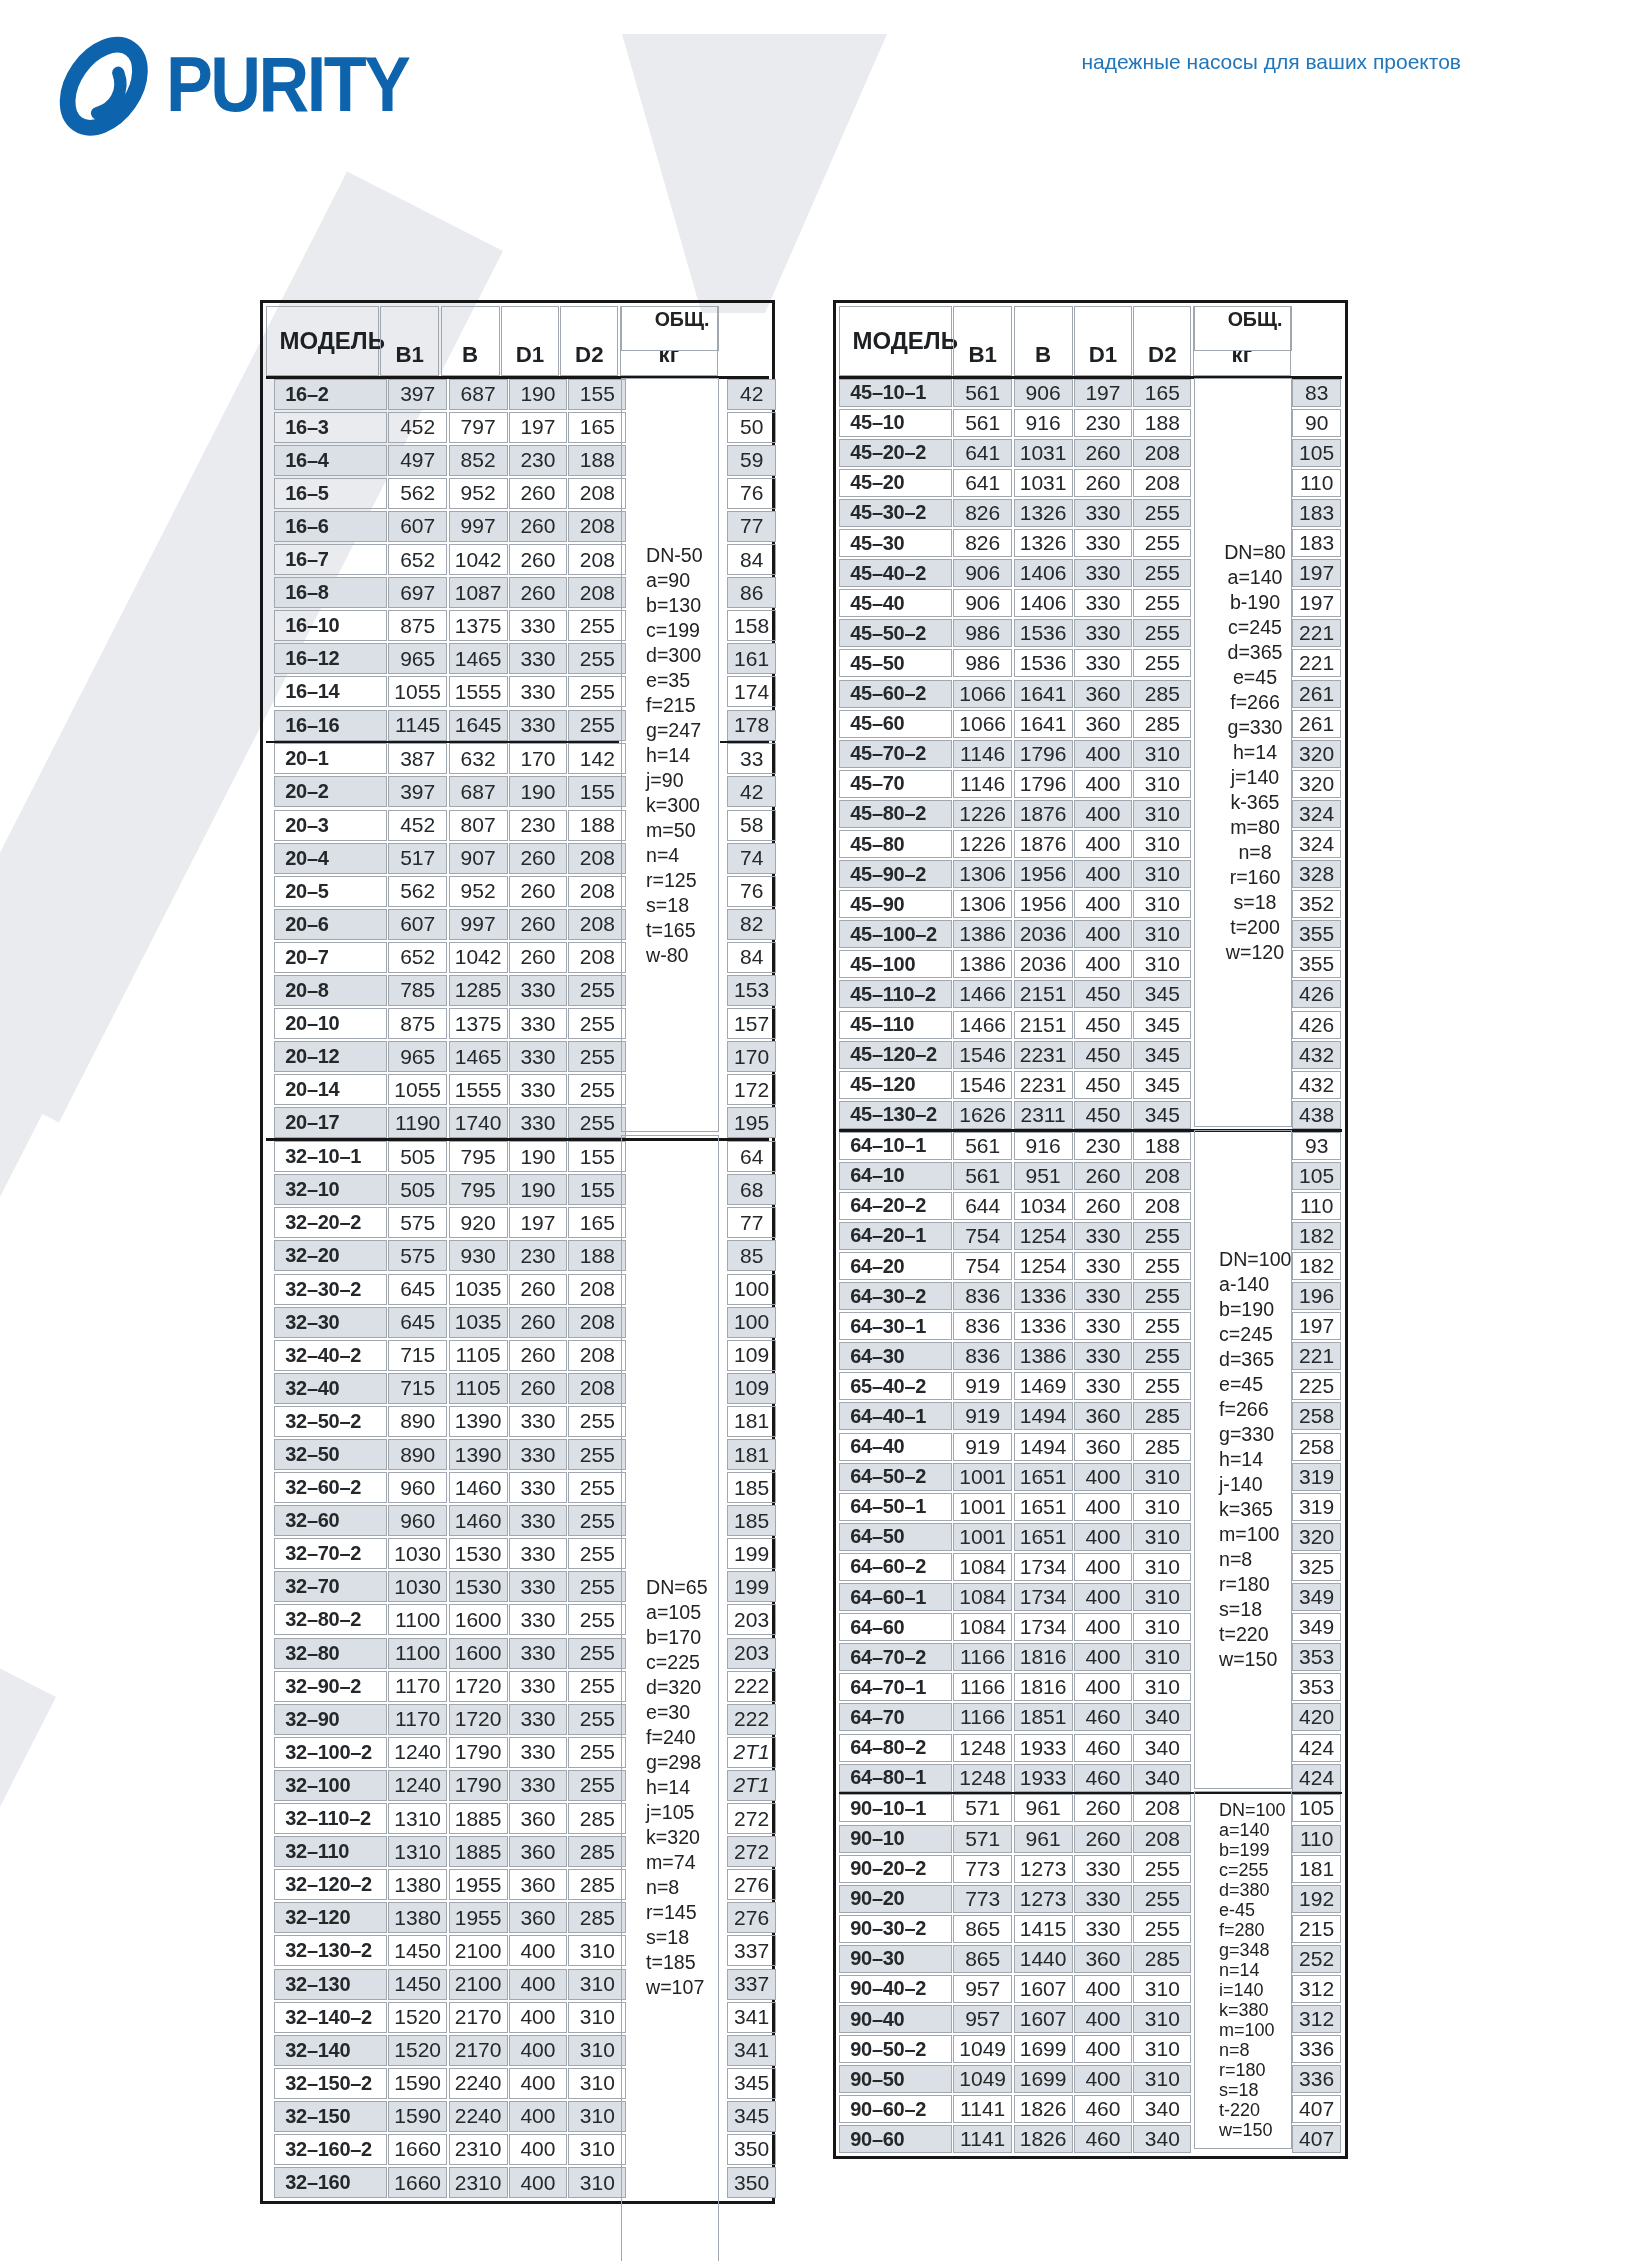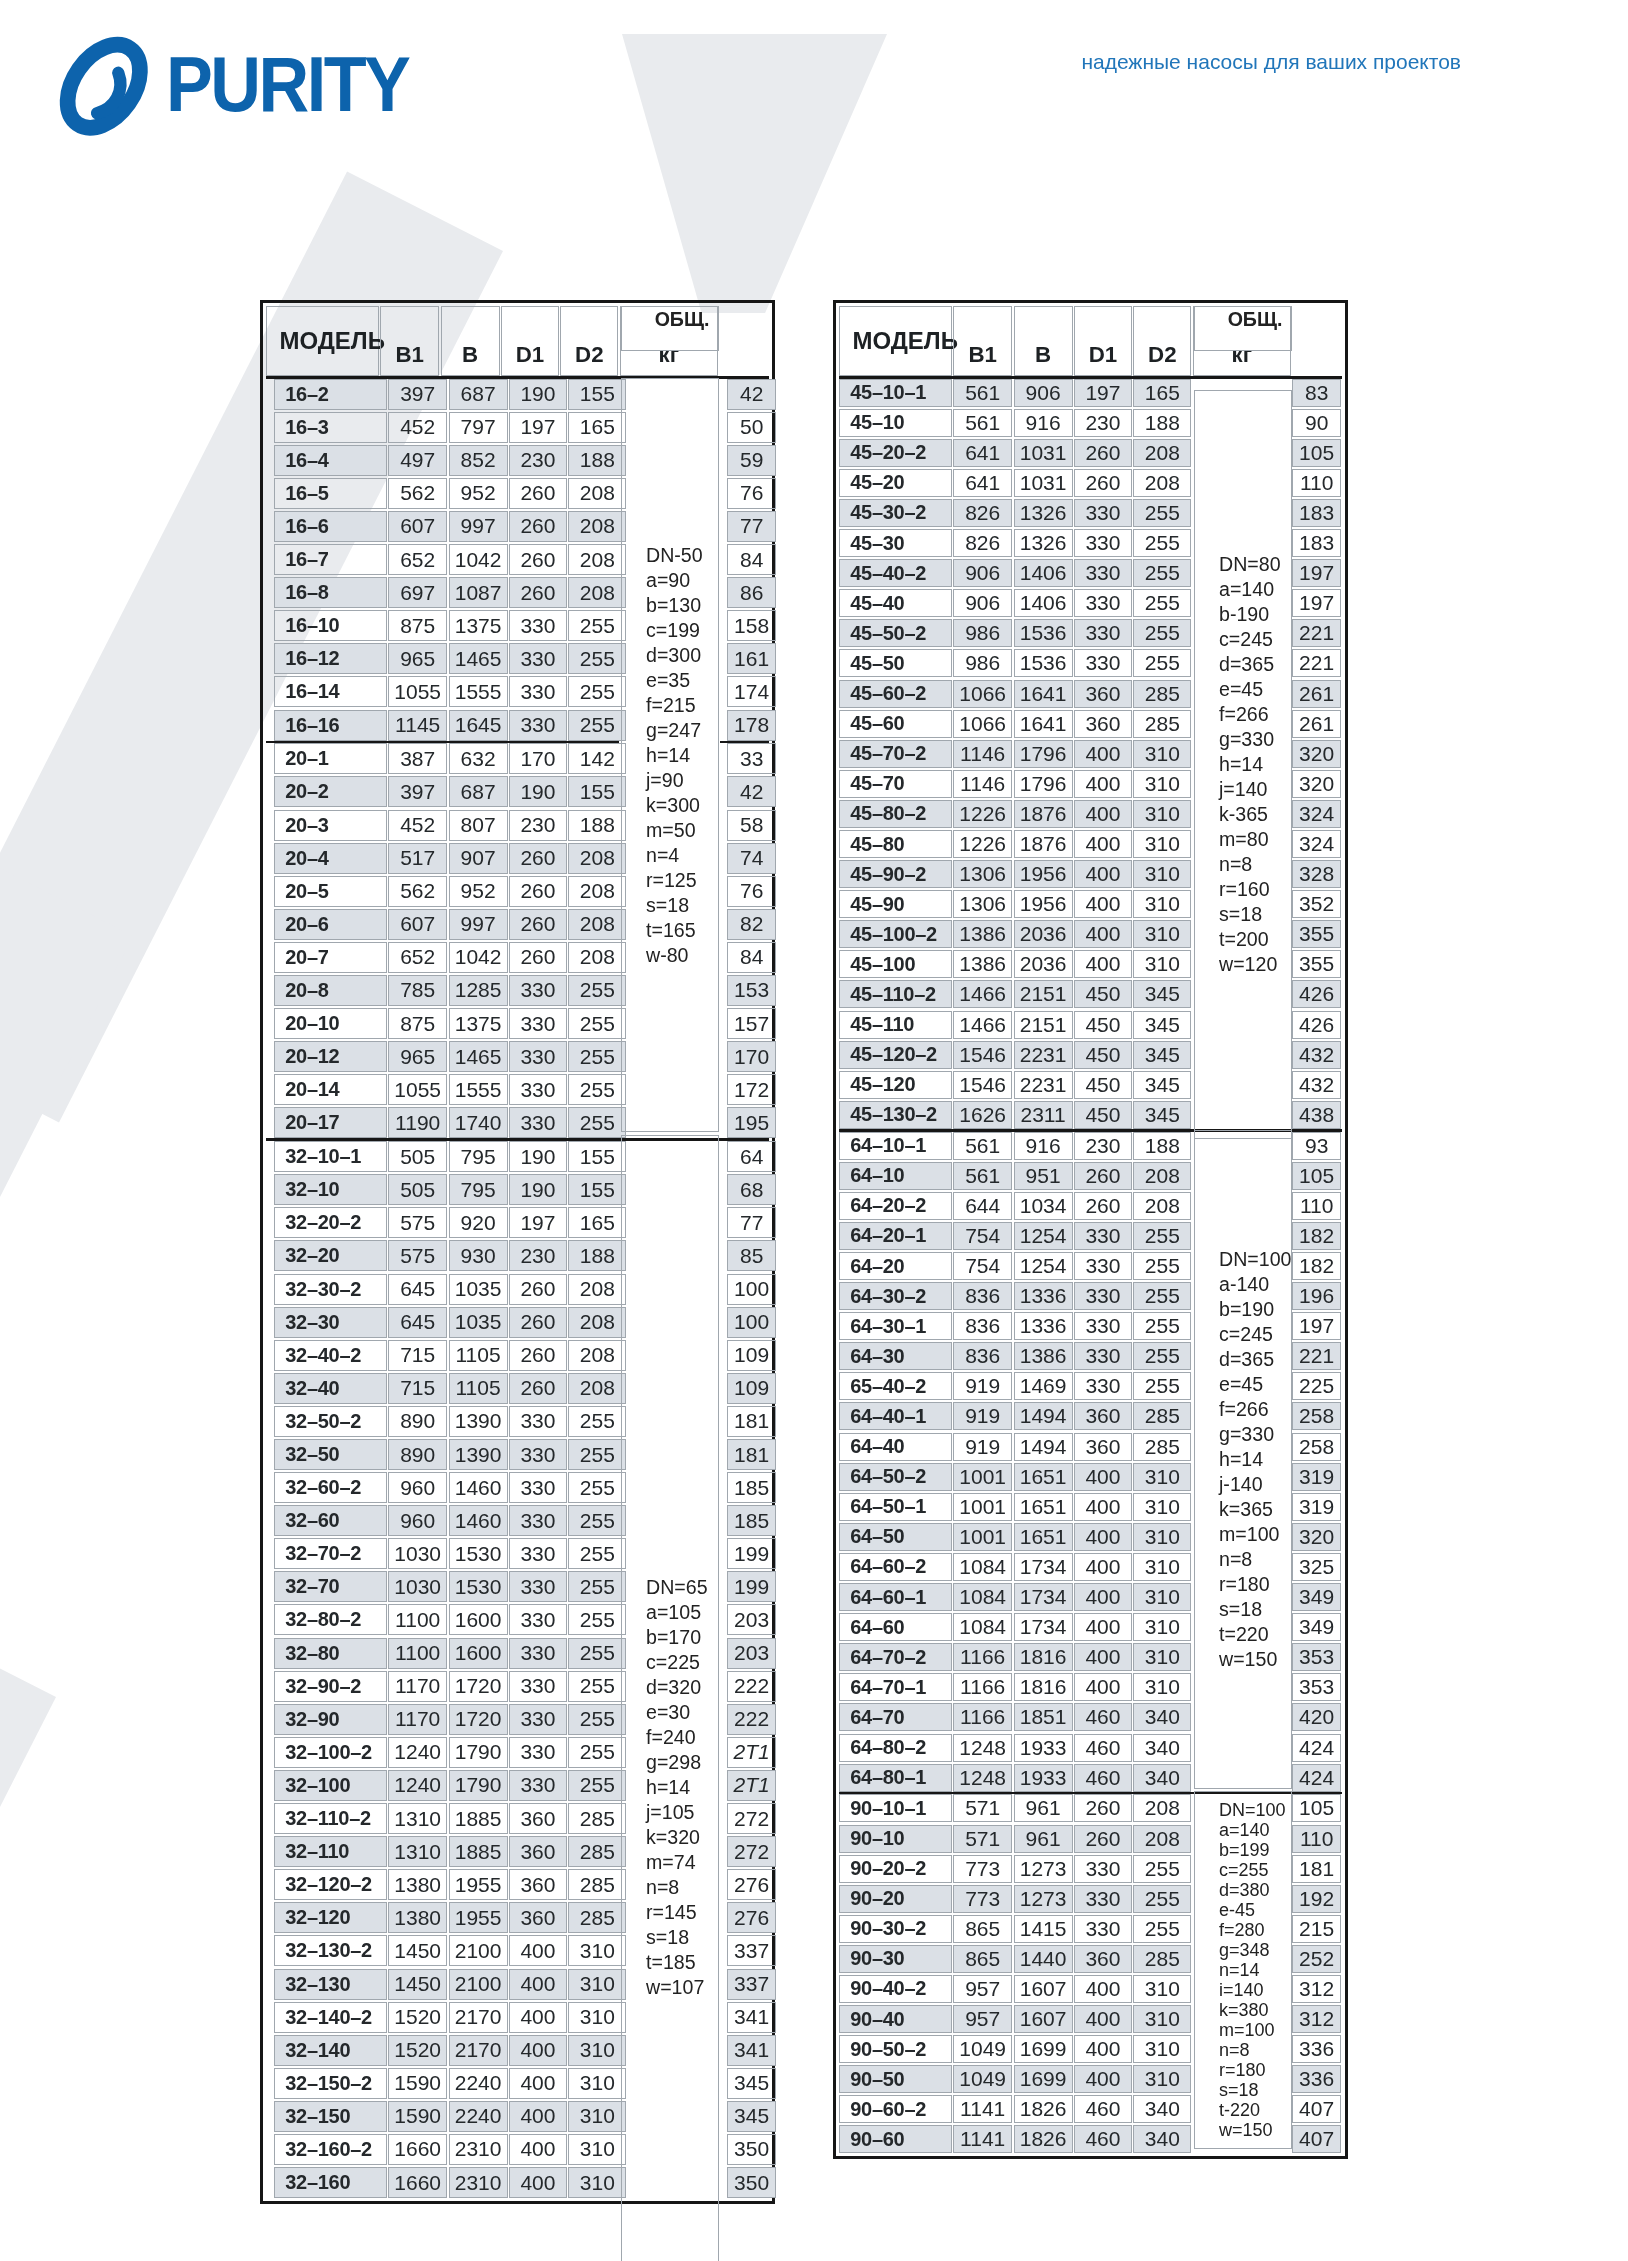--- a/index.html
+++ b/index.html
@@ -272,21 +272,21 @@
           <div class="trow"><div class="c model">90–30–2</div><div class="c num">865</div><div class="c num">1415</div><div class="c num">330</div><div class="c num">255</div><div class="sp"></div><div class="c num kg">215</div></div>
           <div class="trow"><div class="c model">90–30</div><div class="c num">865</div><div class="c num">1440</div><div class="c num">360</div><div class="c num">285</div><div class="sp"></div><div class="c num kg">252</div></div>
           <div class="trow"><div class="c model">90–40–2</div><div class="c num">957</div><div class="c num">1607</div><div class="c num">400</div><div class="c num">310</div><div class="sp"></div><div class="c num kg">312</div></div>
           <div class="trow"><div class="c model">90–40</div><div class="c num">957</div><div class="c num">1607</div><div class="c num">400</div><div class="c num">310</div><div class="sp"></div><div class="c num kg">312</div></div>
           <div class="trow"><div class="c model">90–50–2</div><div class="c num">1049</div><div class="c num">1699</div><div class="c num">400</div><div class="c num">310</div><div class="sp"></div><div class="c num kg">336</div></div>
           <div class="trow"><div class="c model">90–50</div><div class="c num">1049</div><div class="c num">1699</div><div class="c num">400</div><div class="c num">310</div><div class="sp"></div><div class="c num kg">336</div></div>
           <div class="trow"><div class="c model">90–60–2</div><div class="c num">1141</div><div class="c num">1826</div><div class="c num">460</div><div class="c num">340</div><div class="sp"></div><div class="c num kg">407</div></div>
           <div class="trow"><div class="c model">90–60</div><div class="c num">1141</div><div class="c num">1826</div><div class="c num">460</div><div class="c num">340</div><div class="sp"></div><div class="c num kg">407</div></div>
         </div>
       </div>
-  <div class="obsh ob1" style="top: 87px; height: 749px;">
+  <div class="obsh ob1" style="top: 75px; height: 749px; align-items: center;">
         <div>DN=80</div>
         <div>a=140</div>
         <div>b-190</div>
         <div>c=245</div>
         <div>d=365</div>
         <div>e=45</div>
         <div>f=266</div>
         <div>g=330</div>
         <div>h=14</div>
         <div>j=140</div>

